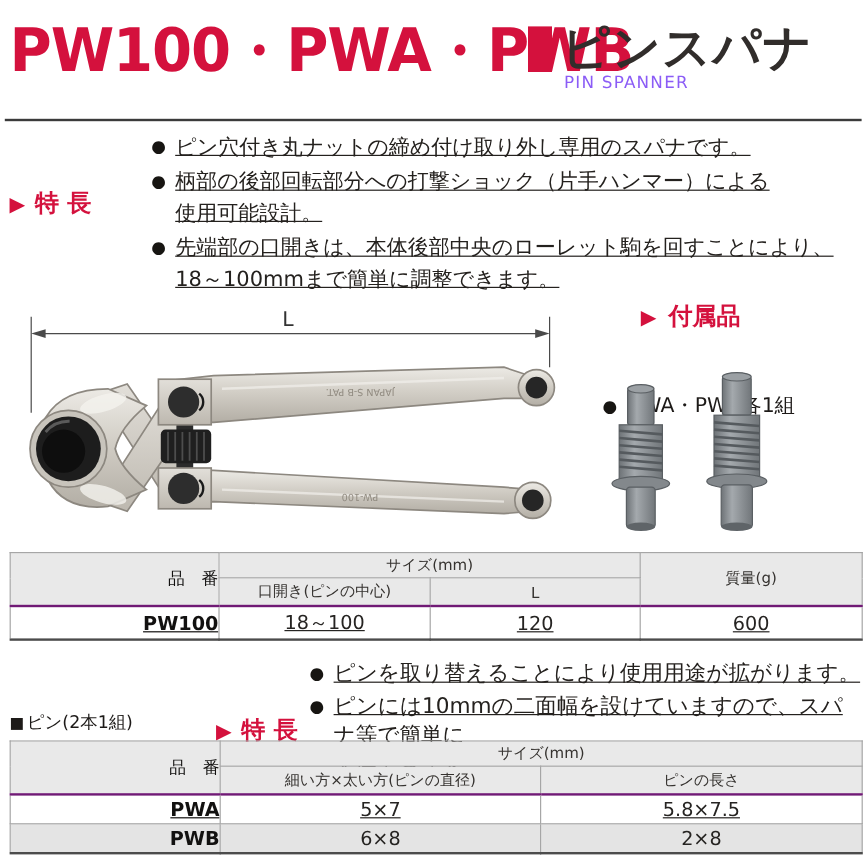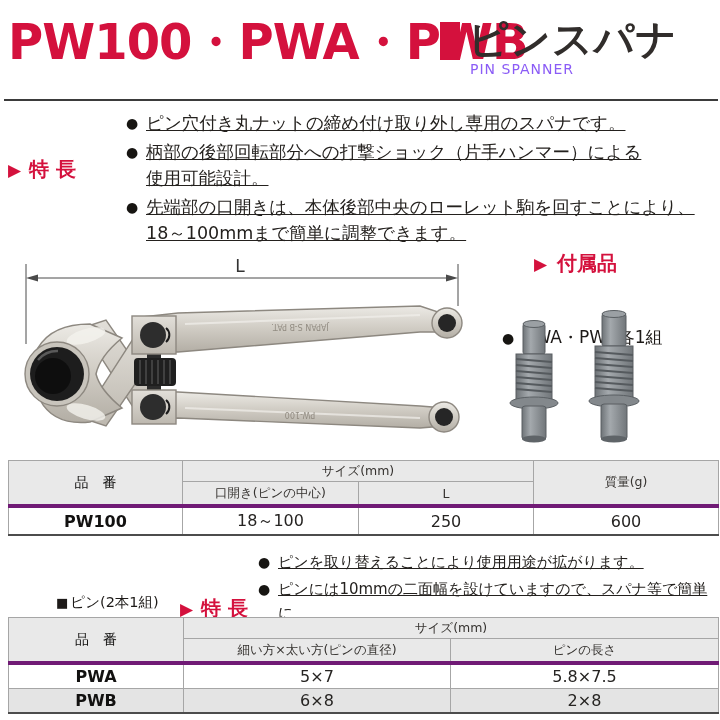--- a/index.html
+++ b/index.html
@@ -15,46 +15,46 @@
   .title-en{position:absolute;left:470px;top:61px;font-size:14px;color:#8b5cf6;letter-spacing:1px;white-space:nowrap;}
   .rule{position:absolute;left:4px;top:99px;width:714px;height:2px;background:#3b3b3b;}
 
   
   .feat-label{position:absolute;font-size:20px;font-weight:bold;color:#d4113d;white-space:nowrap;margin-top:43px;}
   .feat-label .arr{margin-right:8px;font-size:17px;}
   .feat-list{position:absolute;}
   .feat-item{display:flex;margin-bottom:3px;}
   .feat-item .dot{flex:0 0 20px;font-size:14px;line-height:26px;color:#171512;}
   .feat-item .txt{font-size:17.5px;line-height:26px;color:#24211e;white-space:pre-line;text-decoration:underline;}
-  .feat-list.small .feat-item .txt{font-size:15px;line-height:24px;}
+  .feat-list.small .feat-item .txt{font-size:18px;line-height:24px;}
   .feat-list.small .feat-item .dot{line-height:24px;}
 
   
   .acc-label{position:absolute;left:502px;top:250px;font-size:20px;font-weight:bold;color:#d4113d;white-space:nowrap;padding-left:32px;}
   .acc-label .arr{margin-right:10px;font-size:17px;}
   .acc-item{position:absolute;left:502px;top:286px;font-size:17px;color:#1d1a18;white-space:nowrap;margin-top:40px;}
   .acc-item .dot{font-size:14px;margin-right:10px;color:#171512;}
 
-  .pin-note{position:absolute;left:8px;top:593px;font-size:14.5px;color:#1d1a18;white-space:nowrap;margin-left:48px;}
+  .pin-note{position:absolute;left:8px;top:593px;font-size:14.5px;color:#1d1a18;white-space:nowrap;}
   .pin-note .sq{font-size:13px;margin-right:2px;}
 
   
   .tool-fig{position:absolute;left:0;top:248px;width:480px;height:210px;}
   .pins-fig{position:absolute;left:496px;top:306px;width:170px;height:140px;}
 
   
   table.spec{position:absolute;left:8px;border-collapse:collapse;table-layout:fixed;
              border-top:1px solid #8f8f8f;border-bottom:2.5px solid #4c4c4c;}
   table.spec td{border:1px solid #a6a6a6;text-align:center;vertical-align:middle;padding:0;overflow:hidden;}
   table.spec td.hdr{background:#e9e9e9;font-size:12.5px;color:#35322f;}
   table.spec tr.h1 td{height:20px;}
   table.spec tr.h2 td{height:22px;}
-  table.spec tr.data td{height:26px;font-size:16px;border-top:4px solid #701a75;}
+  table.spec tr.data td{height:26px;font-size:16px;border-top:2px solid #701a75;text-decoration:underline;}
   table.spec tr.data2 td{height:23px;font-size:16px;}
-  table.spec td.part{font-weight:bold;font-size:16px;color:#121110;}
+  table.spec td.part{font-weight:bold;font-size:16px;color:#121110;text-align:right;}
   table.spec tr.alt td{background:#e4e4e4;}
   #table1{top:460px;}
   #table2{top:617px;}
 </style>
 </head>
 <body>
 
 <div id="page">
 
   <div class="models">PW100・PWA・PWB</div>
@@ -216,21 +216,21 @@
       <td class="hdr" colspan="2">サイズ(mm)</td>
       <td class="hdr" rowspan="2">質量(g)</td>
     </tr>
     <tr class="h2">
       <td class="hdr">口開き(ピンの中心)</td>
       <td class="hdr">L</td>
     </tr>
     <tr class="data">
       <td class="part">PW100</td>
       <td>18～100</td>
-      <td>250</td>
+      <td>120</td>
       <td>600</td>
     </tr>
   </tbody>
     </table>
 
   <div class="feat-label" style="left:180px;top:552px;">
     <span class="arr">▶</span><span>特 長</span>
   </div>
   <div class="feat-list small" style="left:258px;top:550px;width:460px;">
     <div class="feat-item">

